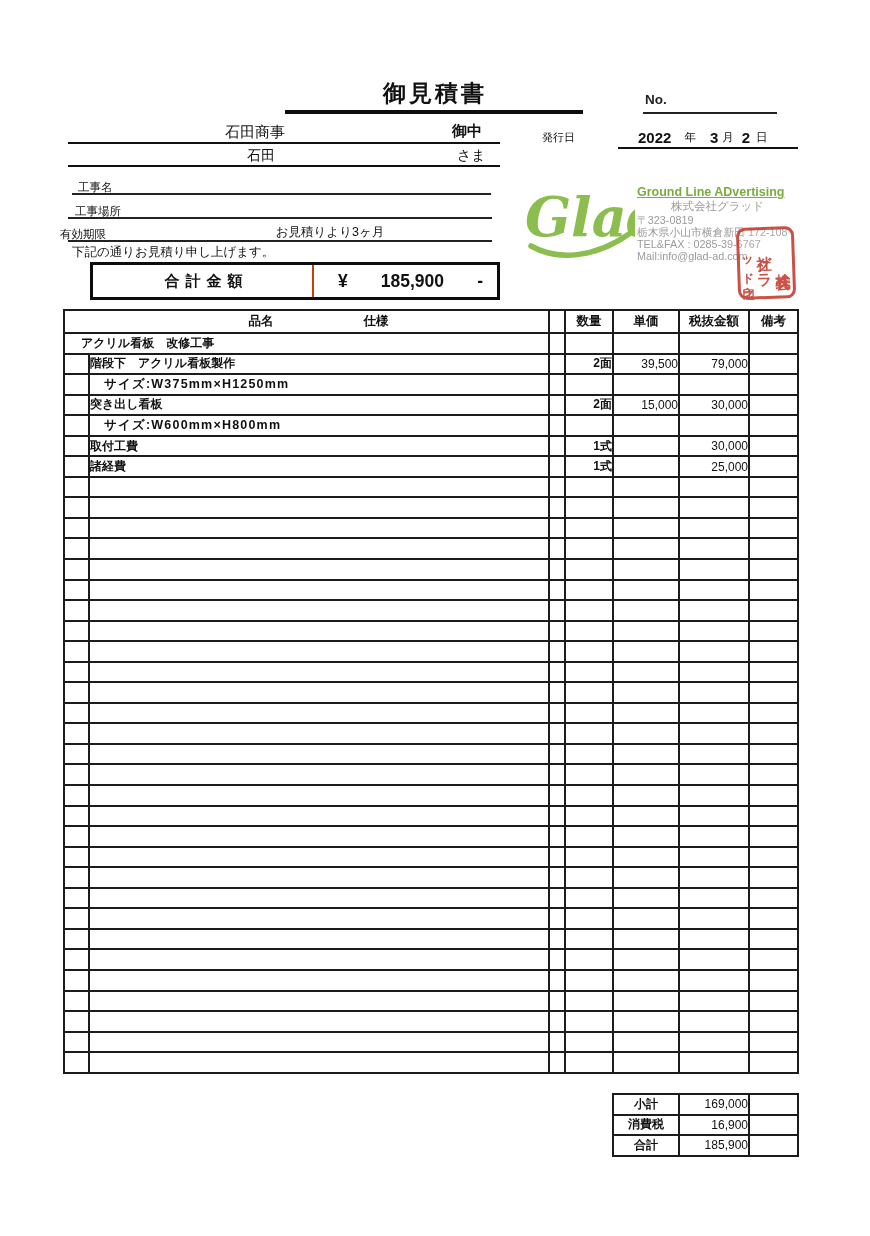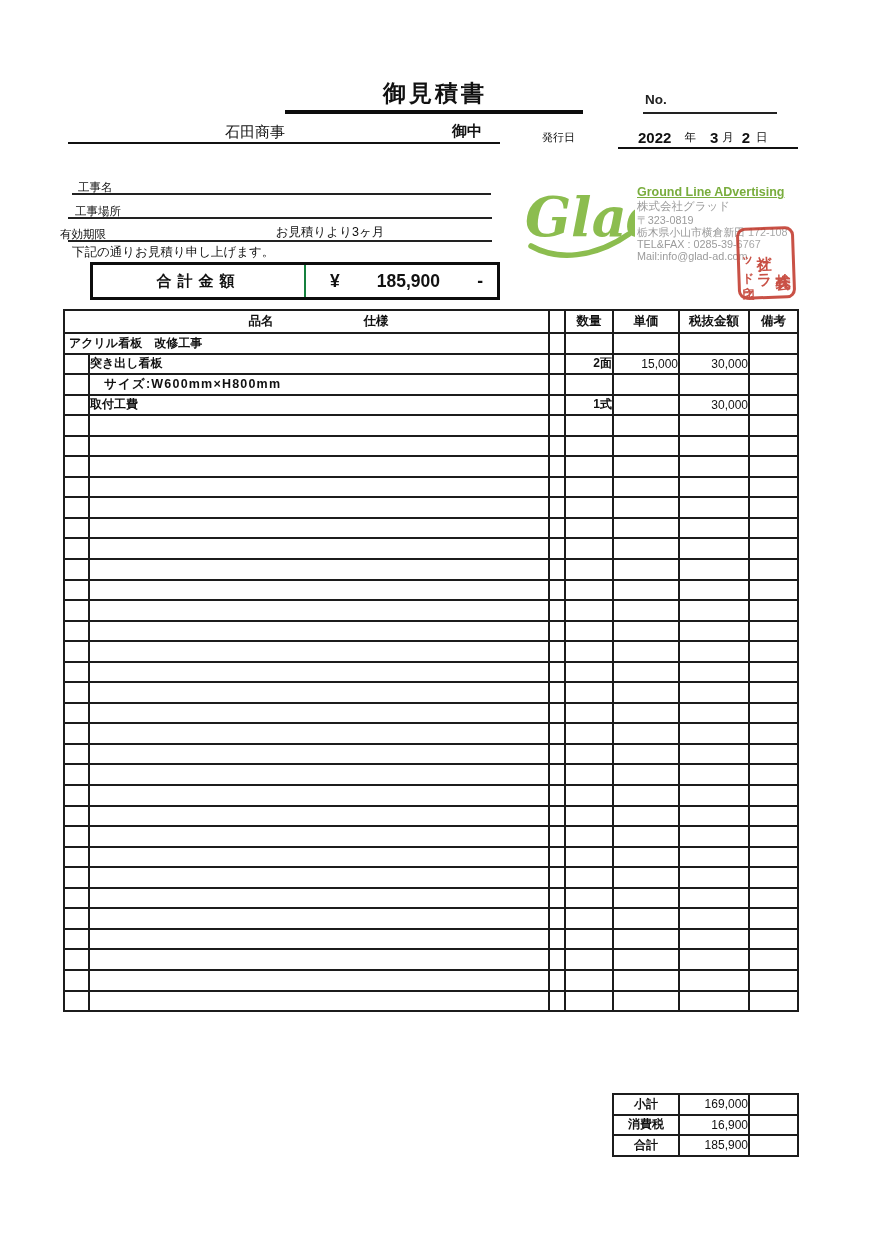--- a/index.html
+++ b/index.html
@@ -42,48 +42,48 @@
   .f1-line{left:72px;top:193px;width:419px;height:1.6px;background:#222;}
   .f2-label{left:75px;top:204px;}
   .f2-line{left:68px;top:217px;width:424px;height:1.6px;background:#222;}
   .f3-label{left:60px;top:227px;}
   .f3-value{left:240px;top:224px;width:180px;text-align:center;font-size:12.5px;}
   .f3-line{left:68px;top:240px;width:424px;height:1.6px;background:#222;}
   .greeting{left:72px;top:244px;font-size:12.5px;}
 
   
   .total-box{left:90px;top:262px;width:410px;height:38px;border:3px solid #0d0d0d;box-sizing:border-box;display:flex;}
-  .total-label-cell{width:211px;border-right:2px solid #15803d;display:flex;align-items:center;justify-content:center;
-    font-size:15px;font-weight:bold;letter-spacing:6px;}
+  .total-label-cell{width:211px;border-right:2px solid #c2410c;display:flex;align-items:center;justify-content:center;
+    font-size:15px;font-weight:bold;letter-spacing:6px;padding-left:8px;}
   .total-amount-cell{flex:1;display:flex;align-items:center;justify-content:space-between;padding:0 14px 0 24px;
     font-size:17.5px;font-weight:bold;}
 
   
   .logo{left:523px;top:184px;width:112px;height:82px;}
   .company-info{left:637px;top:185px;width:175px;}
   .ci-en{font-size:12.5px;font-weight:bold;line-height:14px;margin-bottom:1px;text-decoration:underline;}
   .ci-line{font-size:10.8px;line-height:12.2px;}
-  .ci-jp{font-size:11.5px;line-height:13.5px;}
+  .ci-jp{font-size:11.5px;line-height:13.5px;margin-left:34px;}
   .seal{left:737px;top:227px;width:58px;height:72px;border:3.5px solid;border-radius:9px;box-sizing:border-box;
     display:flex;flex-direction:row-reverse;justify-content:space-around;align-items:center;
     transform:rotate(-2deg);opacity:0.88;background:rgba(255,255,255,0.15);}
   .seal-col{writing-mode:vertical-rl;text-orientation:upright;font-size:15px;font-weight:bold;line-height:17px;letter-spacing:1px;}
   .seal-col.tight{font-size:12px;letter-spacing:0;line-height:14px;}
 
   
   .items-wrap{left:63px;top:309px;}
   table.items{border-collapse:collapse;table-layout:fixed;width:734px;}
   table.items th,table.items td{border:2px solid #1c1c1c;padding:0;overflow:hidden;white-space:nowrap;}
   table.items th{height:21px;font-size:12.5px;font-weight:bold;text-align:center;}
   table.items td{height:18.55px;font-size:12px;}
   th.hdr-name span{display:inline-block;margin-left:24px;}
   th.hdr-name .sp1{margin-right:66px;}
   td.ind{}
   td.name{font-size:13px;font-weight:600;padding-left:9px;}
-  td.name.section{padding-left:4px;}
+  td.name.section{padding-left:16px;}
   td.name.size{font-weight:600;padding-left:14px;letter-spacing:1.2px;font-size:12.5px;}
   td.qty{text-align:right;padding-right:4px;font-weight:600;}
   td.num{text-align:right;padding-right:5px;}
   td.note{}
 
   .summary-wrap{left:612px;top:1093px;}
   table.summary{border-collapse:collapse;table-layout:fixed;width:185px;}
   table.summary td{border:2px solid #1c1c1c;padding:0;height:18.6px;font-size:12px;white-space:nowrap;}
   td.slabel{text-align:center;font-size:12.5px;font-weight:600;}
 </style>
@@ -105,20 +105,25 @@
     <span class="num d-month">3</span>
     <span class="unit d-munit">月</span>
     <span class="num d-day">2</span>
     <span class="unit d-dunit">日</span>
   </div>
   <div class="abs date-underline"></div>
 
   <div class="abs recipient-line1">
     <span class="r-company">石田商事</span>
     <span class="r-honor">御中</span>
+    <span class="r-underline"></span>
+  </div>
+  <div class="abs recipient-line2">
+    <span class="r-person">石田</span>
+    <span class="r-sama">さま</span>
     <span class="r-underline"></span>
   </div>
 
   <div class="abs field-label f1-label">工事名</div>
   <div class="abs f1-line"></div>
   <div class="abs field-label f2-label">工事場所</div>
   <div class="abs f2-line"></div>
   <div class="abs field-label f3-label">有効期限</div>
   <div class="abs f3-value">お見積りより3ヶ月</div>
   <div class="abs f3-line"></div>
@@ -180,20 +185,38 @@
           <tr>
             <td colspan="2" class="name section">アクリル看板　改修工事</td>
             <td></td>
             <td class="qty"></td>
             <td class="num"></td>
             <td class="num"></td>
             <td class="note"></td>
           </tr>
           <tr>
             <td class="ind"></td>
+            <td class="name">階段下　アクリル看板製作</td>
+            <td></td>
+            <td class="qty">2面</td>
+            <td class="num">39,500</td>
+            <td class="num">79,000</td>
+            <td class="note"></td>
+          </tr>
+          <tr>
+            <td class="ind"></td>
+            <td class="name size">サイズ:W375mm×H1250mm</td>
+            <td></td>
+            <td class="qty"></td>
+            <td class="num"></td>
+            <td class="num"></td>
+            <td class="note"></td>
+          </tr>
+          <tr>
+            <td class="ind"></td>
             <td class="name">突き出し看板</td>
             <td></td>
             <td class="qty">2面</td>
             <td class="num">15,000</td>
             <td class="num">30,000</td>
             <td class="note"></td>
           </tr>
           <tr>
             <td class="ind"></td>
             <td class="name size">サイズ:W600mm×H800mm</td>
@@ -203,20 +226,29 @@
             <td class="num"></td>
             <td class="note"></td>
           </tr>
           <tr>
             <td class="ind"></td>
             <td class="name">取付工費</td>
             <td></td>
             <td class="qty">1式</td>
             <td class="num"></td>
             <td class="num">30,000</td>
+            <td class="note"></td>
+          </tr>
+          <tr>
+            <td class="ind"></td>
+            <td class="name">諸経費</td>
+            <td></td>
+            <td class="qty">1式</td>
+            <td class="num"></td>
+            <td class="num">25,000</td>
             <td class="note"></td>
           </tr>
           <tr>
             <td class="ind"></td>
             <td class="name"></td>
             <td></td>
             <td class="qty"></td>
             <td class="num"></td>
             <td class="num"></td>
             <td class="note"></td>

